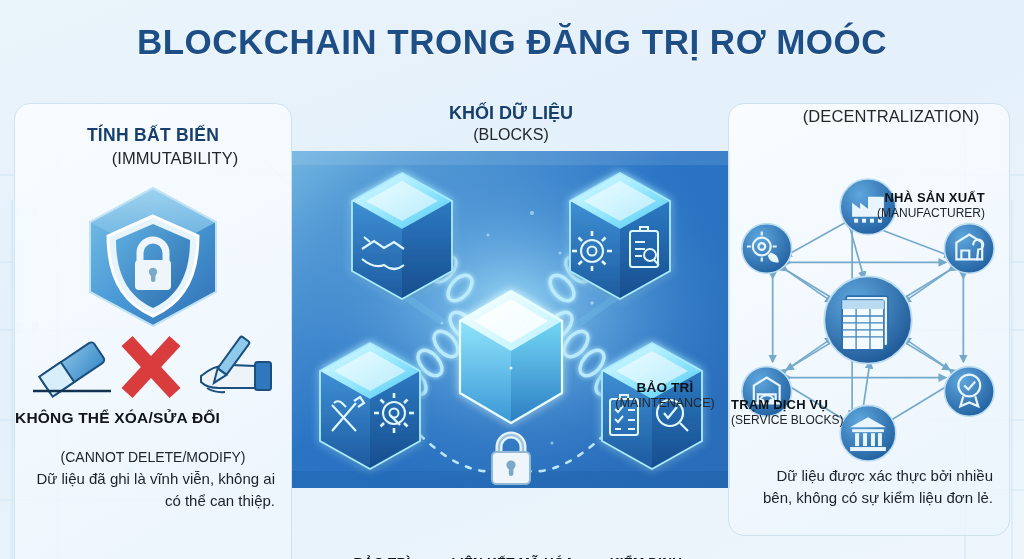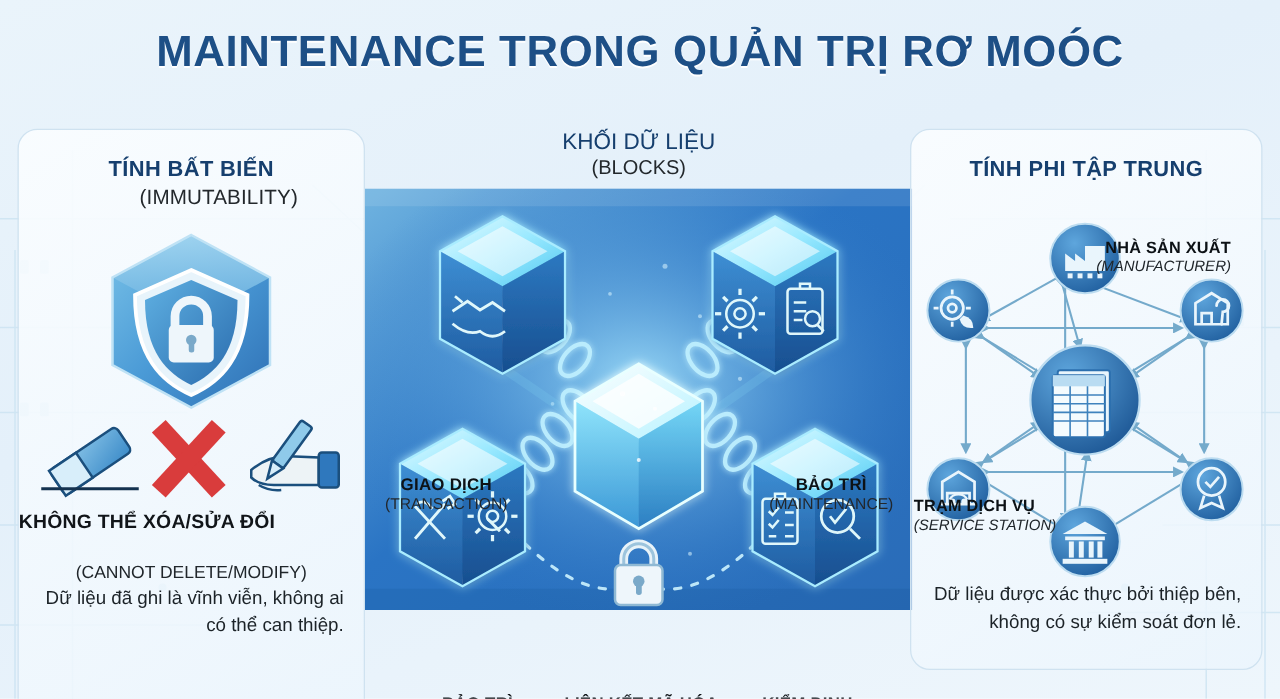--- a/index.html
+++ b/index.html
@@ -65,42 +65,42 @@
   }
   #left-caption  { top:364px; }
   #right-caption { top:361px; }
 
   
   #center {
     position:absolute; left:292px; top:103px; width:438px; height:433px; z-index:2;
   }
   #center-title {
     position:absolute; top:0; left:0; width:100%; text-align:center;
-    color:#163f6e; font-weight:normal; font-size:18px; z-index:6;
+    color:#163f6e; font-weight:bold; font-size:18px; z-index:6;
   }
   #center-sub {
     position:absolute; top:23px; left:0; width:100%; text-align:center;
     color:#23282c; font-size:16px; z-index:6;
   }
   .blk-label {
     position:absolute; z-index:8; text-align:center; line-height:1.18;
   }
   .blk-label .bn { display:block; font-weight:bold; font-size:13.5px; color:#0d1216; letter-spacing:.2px; }
   .blk-label .be { display:block; font-size:12.5px; color:#22272c; }
   #lbl-transaction { left:4px;   top:277px; width:122px; }
   #lbl-maint-top   { left:310px; top:277px; width:126px; }
   #lbl-maint-bot   { left:28px;  top:452px; width:124px; }
   #lbl-enclink     { left:148px; top:452px; width:146px; }
   #lbl-inspection  { left:290px; top:452px; width:128px; }
 
   
   #network { position:absolute; left:0; top:62px; width:100%; height:300px; }
   .node-label { position:absolute; z-index:9; line-height:1.2; }
   .node-label .nn { display:block; font-weight:bold; font-size:13px; color:#0c1115; letter-spacing:.2px; }
-  .node-label .ne { display:block; font-size:12px; color:#20262b;font-style:italic; }
+  .node-label .ne { display:block; font-size:12px; color:#20262b; }
   #nl-manufacturer { left:148px; top:86px; text-align:right; }
   #nl-service      { left:2px;   top:293px; text-align:left; }
   #nl-registry     { left:62px;  top:330px; width:200px; text-align:center; }
 </style>
 </head>
 <body>
 
 <svg id="bg-circuit" viewBox="0 0 1024 559" preserveAspectRatio="none">
   <g stroke="#c9e2f1" stroke-width="1.2" fill="none" opacity="0.75">
     <path d="M0 175 H300"></path>
@@ -127,21 +127,21 @@
     <rect x="32" y="322" width="7" height="11" rx="1.5"></rect>
     <rect x="988" y="250" width="7" height="11" rx="1.5"></rect>
     <rect x="974" y="400" width="7" height="11" rx="1.5"></rect>
     <circle cx="205" cy="275" r="3.2"></circle>
       <circle cx="840" cy="300" r="3.2"></circle>
     <circle cx="900" cy="470" r="3.2"></circle>
       <circle cx="130" cy="470" r="3.2"></circle>
   </g>
 </svg>
 
-<div id="title">MAINTENANCE TRONG QUẢN TRỊ RƠ MOÓC</div>
+<div id="title">BLOCKCHAIN TRONG ĐĂNG TRỊ RƠ MOÓC</div>
 
 <section class="panel" id="panel-left">
   <div class="panel-title">TÍNH BẤT BIẾN</div>
   <div class="panel-sub">(IMMUTABILITY)</div>
 
   <div id="shield-wrap">
     <svg width="146" height="150" viewBox="0 0 146 150">
       <defs>
         <linearGradient id="hexg" x1="0" y1="0" x2="1" y2="1">
           <stop offset="0" stop-color="#79c2e8"></stop>
@@ -419,44 +419,40 @@
 
     <g transform="translate(198,336)">
       <path d="M9 14 v-6 a12 12 0 0 1 24 0 v6" fill="none" stroke="#e8f3f9" stroke-width="7"></path>
       <path d="M9 14 v-6 a12 12 0 0 1 24 0 v6" fill="none" stroke="#9cc4dd" stroke-width="2.4"></path>
       <rect x="2" y="13" width="38" height="32" rx="4.5" fill="#eef6fb" stroke="#8fb9d4" stroke-width="2"></rect>
       <circle cx="21" cy="26" r="4.6" fill="#7aa9c9"></circle>
       <rect x="18.8" y="27" width="4.6" height="10" rx="2.2" fill="#7aa9c9"></rect>
     </g>
   </svg>
 
-  <div class="blk-label" id="lbl-transaction">
-    <span class="bn">GIAO DỊCH</span>
-    <span class="be">(TRANSACTION)</span>
-  </div>
   <div class="blk-label" id="lbl-maint-top">
     <span class="bn">BẢO TRÌ</span>
     <span class="be">(MAINTENANCE)</span>
   </div>
   <div class="blk-label" id="lbl-maint-bot">
     <span class="bn">BẢO TRÌ</span>
 
   </div>
   <div class="blk-label" id="lbl-enclink">
     <span class="bn">LIÊN KẾT MÃ HÓA</span>
 
   </div>
   <div class="blk-label" id="lbl-inspection">
     <span class="bn">KIỂM ĐỊNH</span>
 
   </div>
 </section>
 
 <section class="panel" id="panel-right">
-  <div class="panel-title">TÍNH PHI TẬP TRUNG</div>
+  <div class="panel-sub">(DECENTRALIZATION)</div>
 
   <svg id="network" viewBox="0 0 282 300">
     <defs>
       <radialGradient id="nodeG" cx="35%" cy="28%" r="80%">
         <stop offset="0" stop-color="#5ea6dd"></stop>
           <stop offset="1" stop-color="#1f5e9e"></stop>
       </radialGradient>
       <radialGradient id="hubG" cx="35%" cy="28%" r="80%">
         <stop offset="0" stop-color="#5ea6dd"></stop>
           <stop offset="1" stop-color="#1c5694"></stop>
@@ -572,17 +568,17 @@
       </g>
     </g>
   </svg>
 
   <div class="node-label" id="nl-manufacturer">
     <span class="nn">NHÀ SẢN XUẤT</span>
     <span class="ne">(MANUFACTURER)</span>
   </div>
   <div class="node-label" id="nl-service">
     <span class="nn">TRẠM DỊCH VỤ</span>
-    <span class="ne">(SERVICE STATION)</span>
-  </div>
-
-  <div class="panel-caption" id="right-caption">Dữ liệu được xác thực bởi thiệp bên, không có sự kiểm soát đơn lẻ.</div>
+    <span class="ne">(SERVICE BLOCKS)</span>
+  </div>
+
+  <div class="panel-caption" id="right-caption">Dữ liệu được xác thực bởi nhiều bên, không có sự kiểm liệu đơn lẻ.</div>
 </section>
 
 </body></html>

